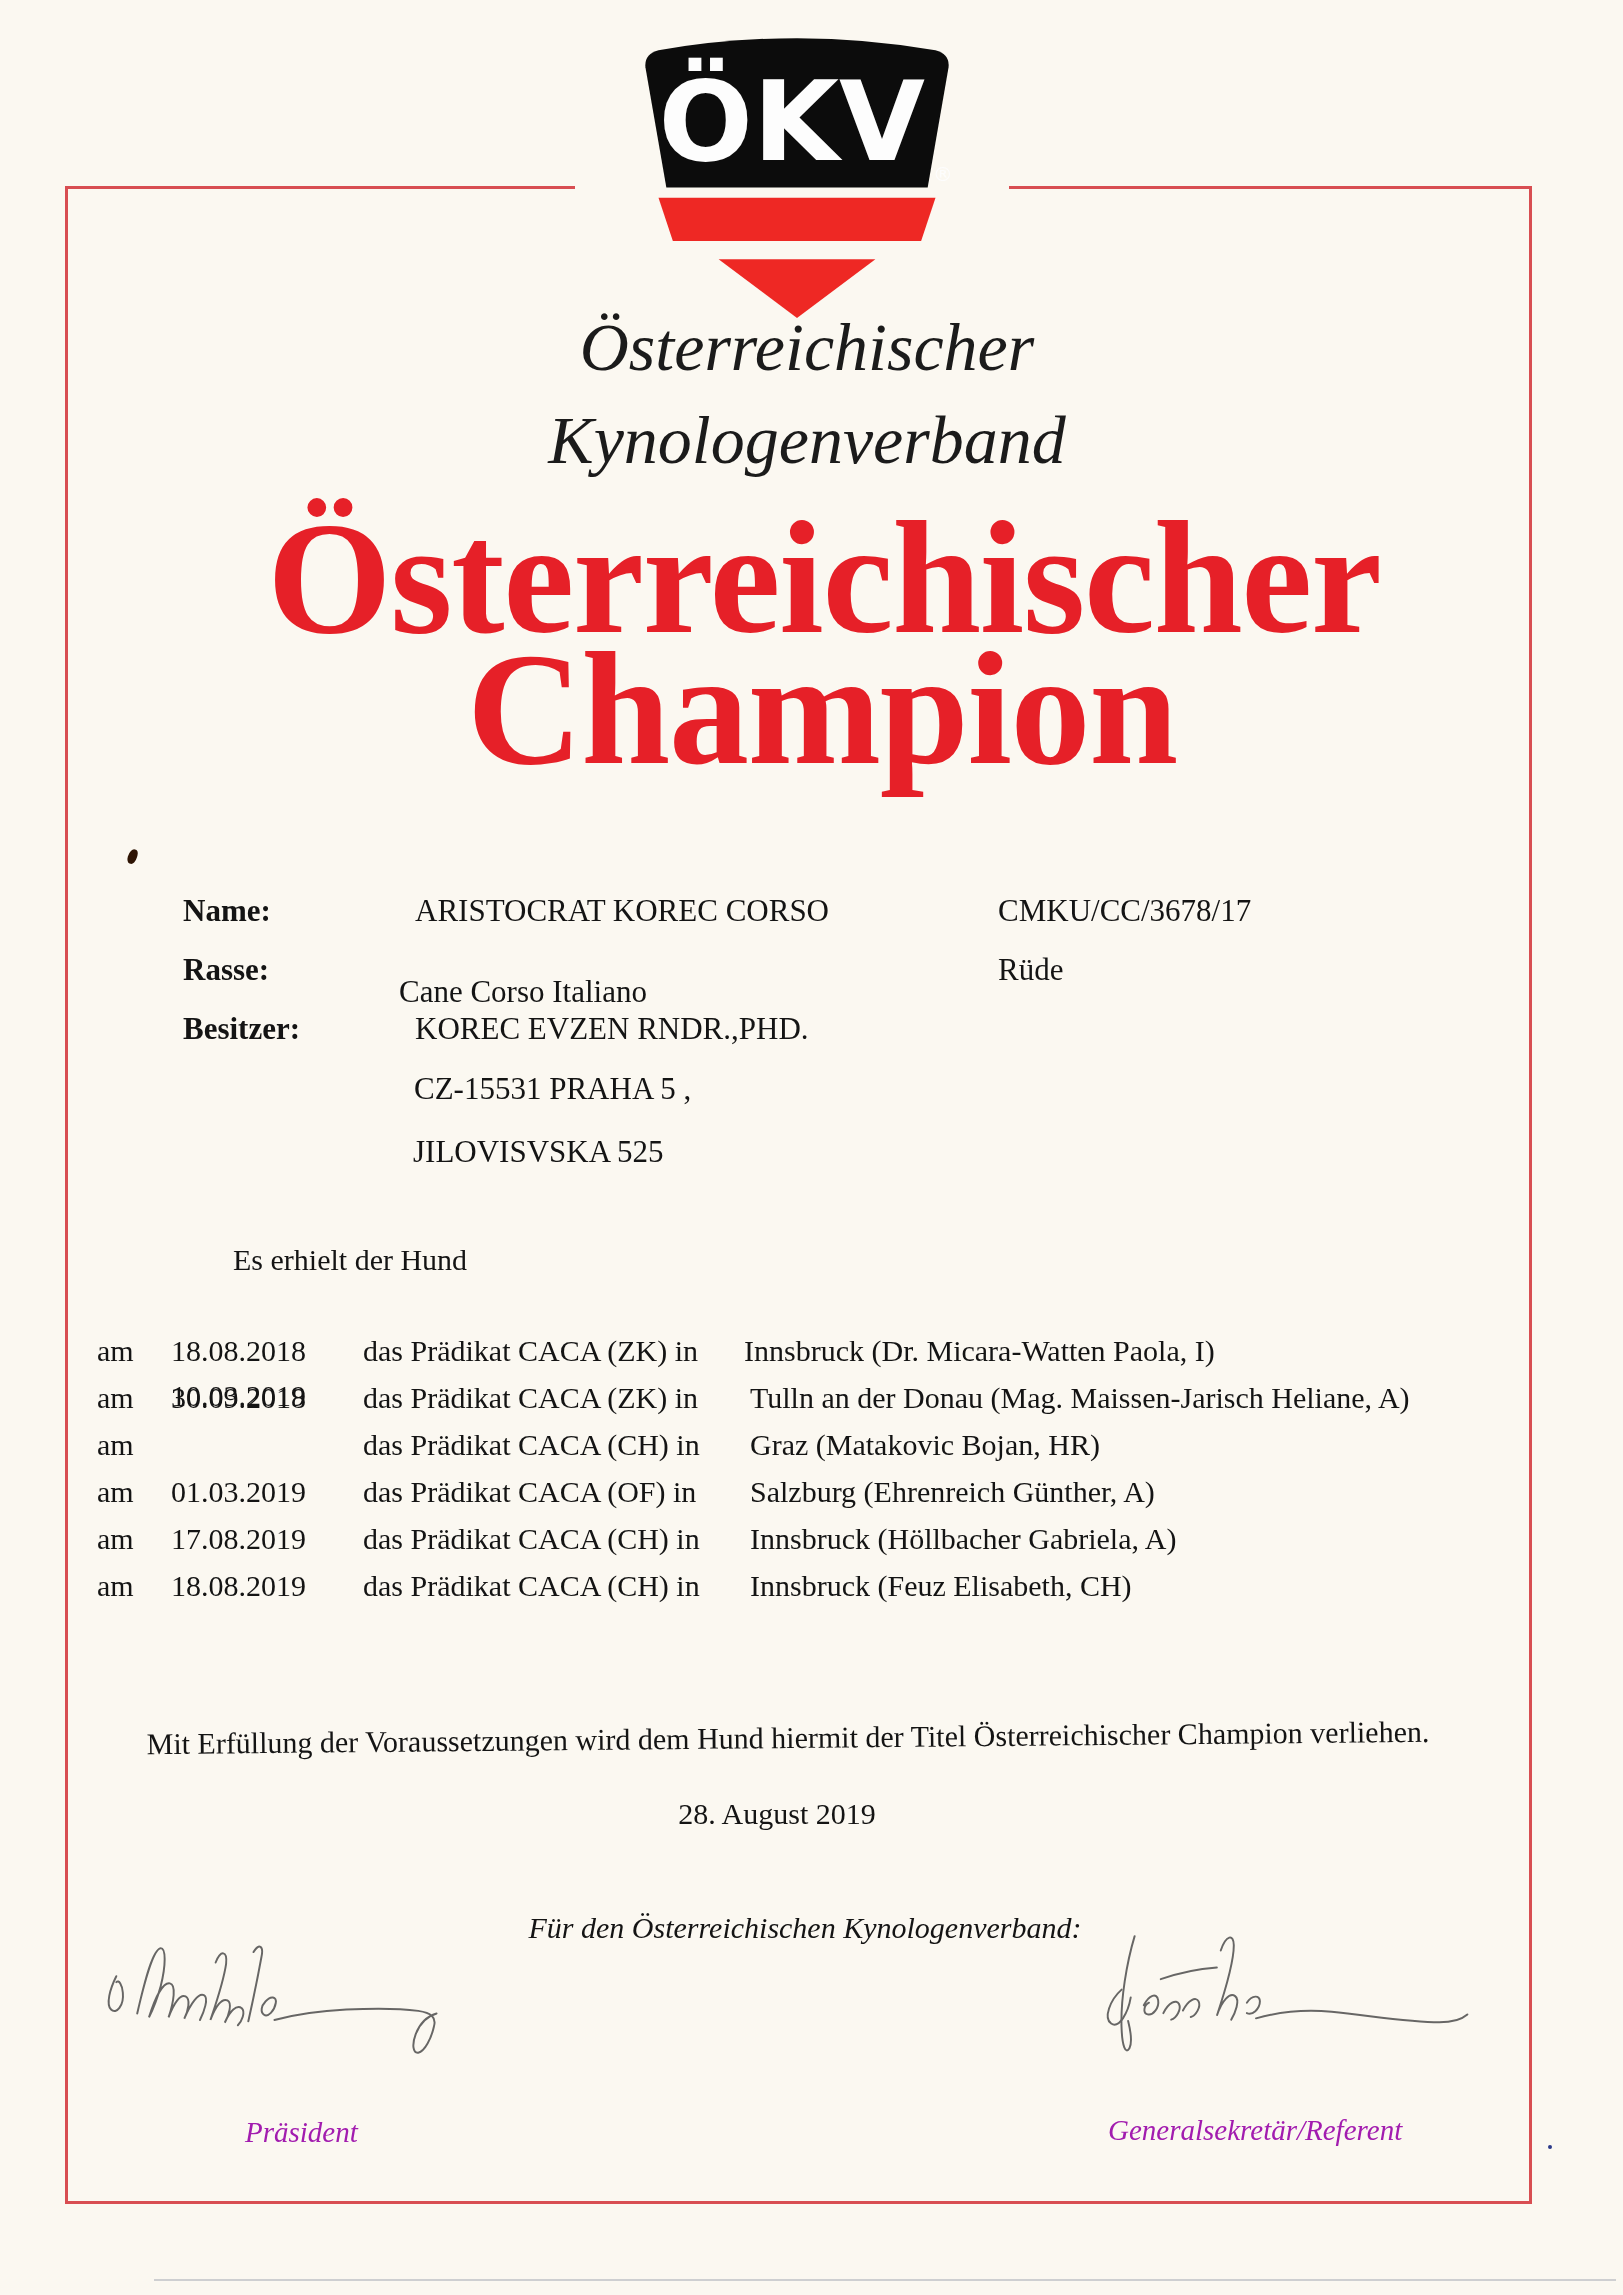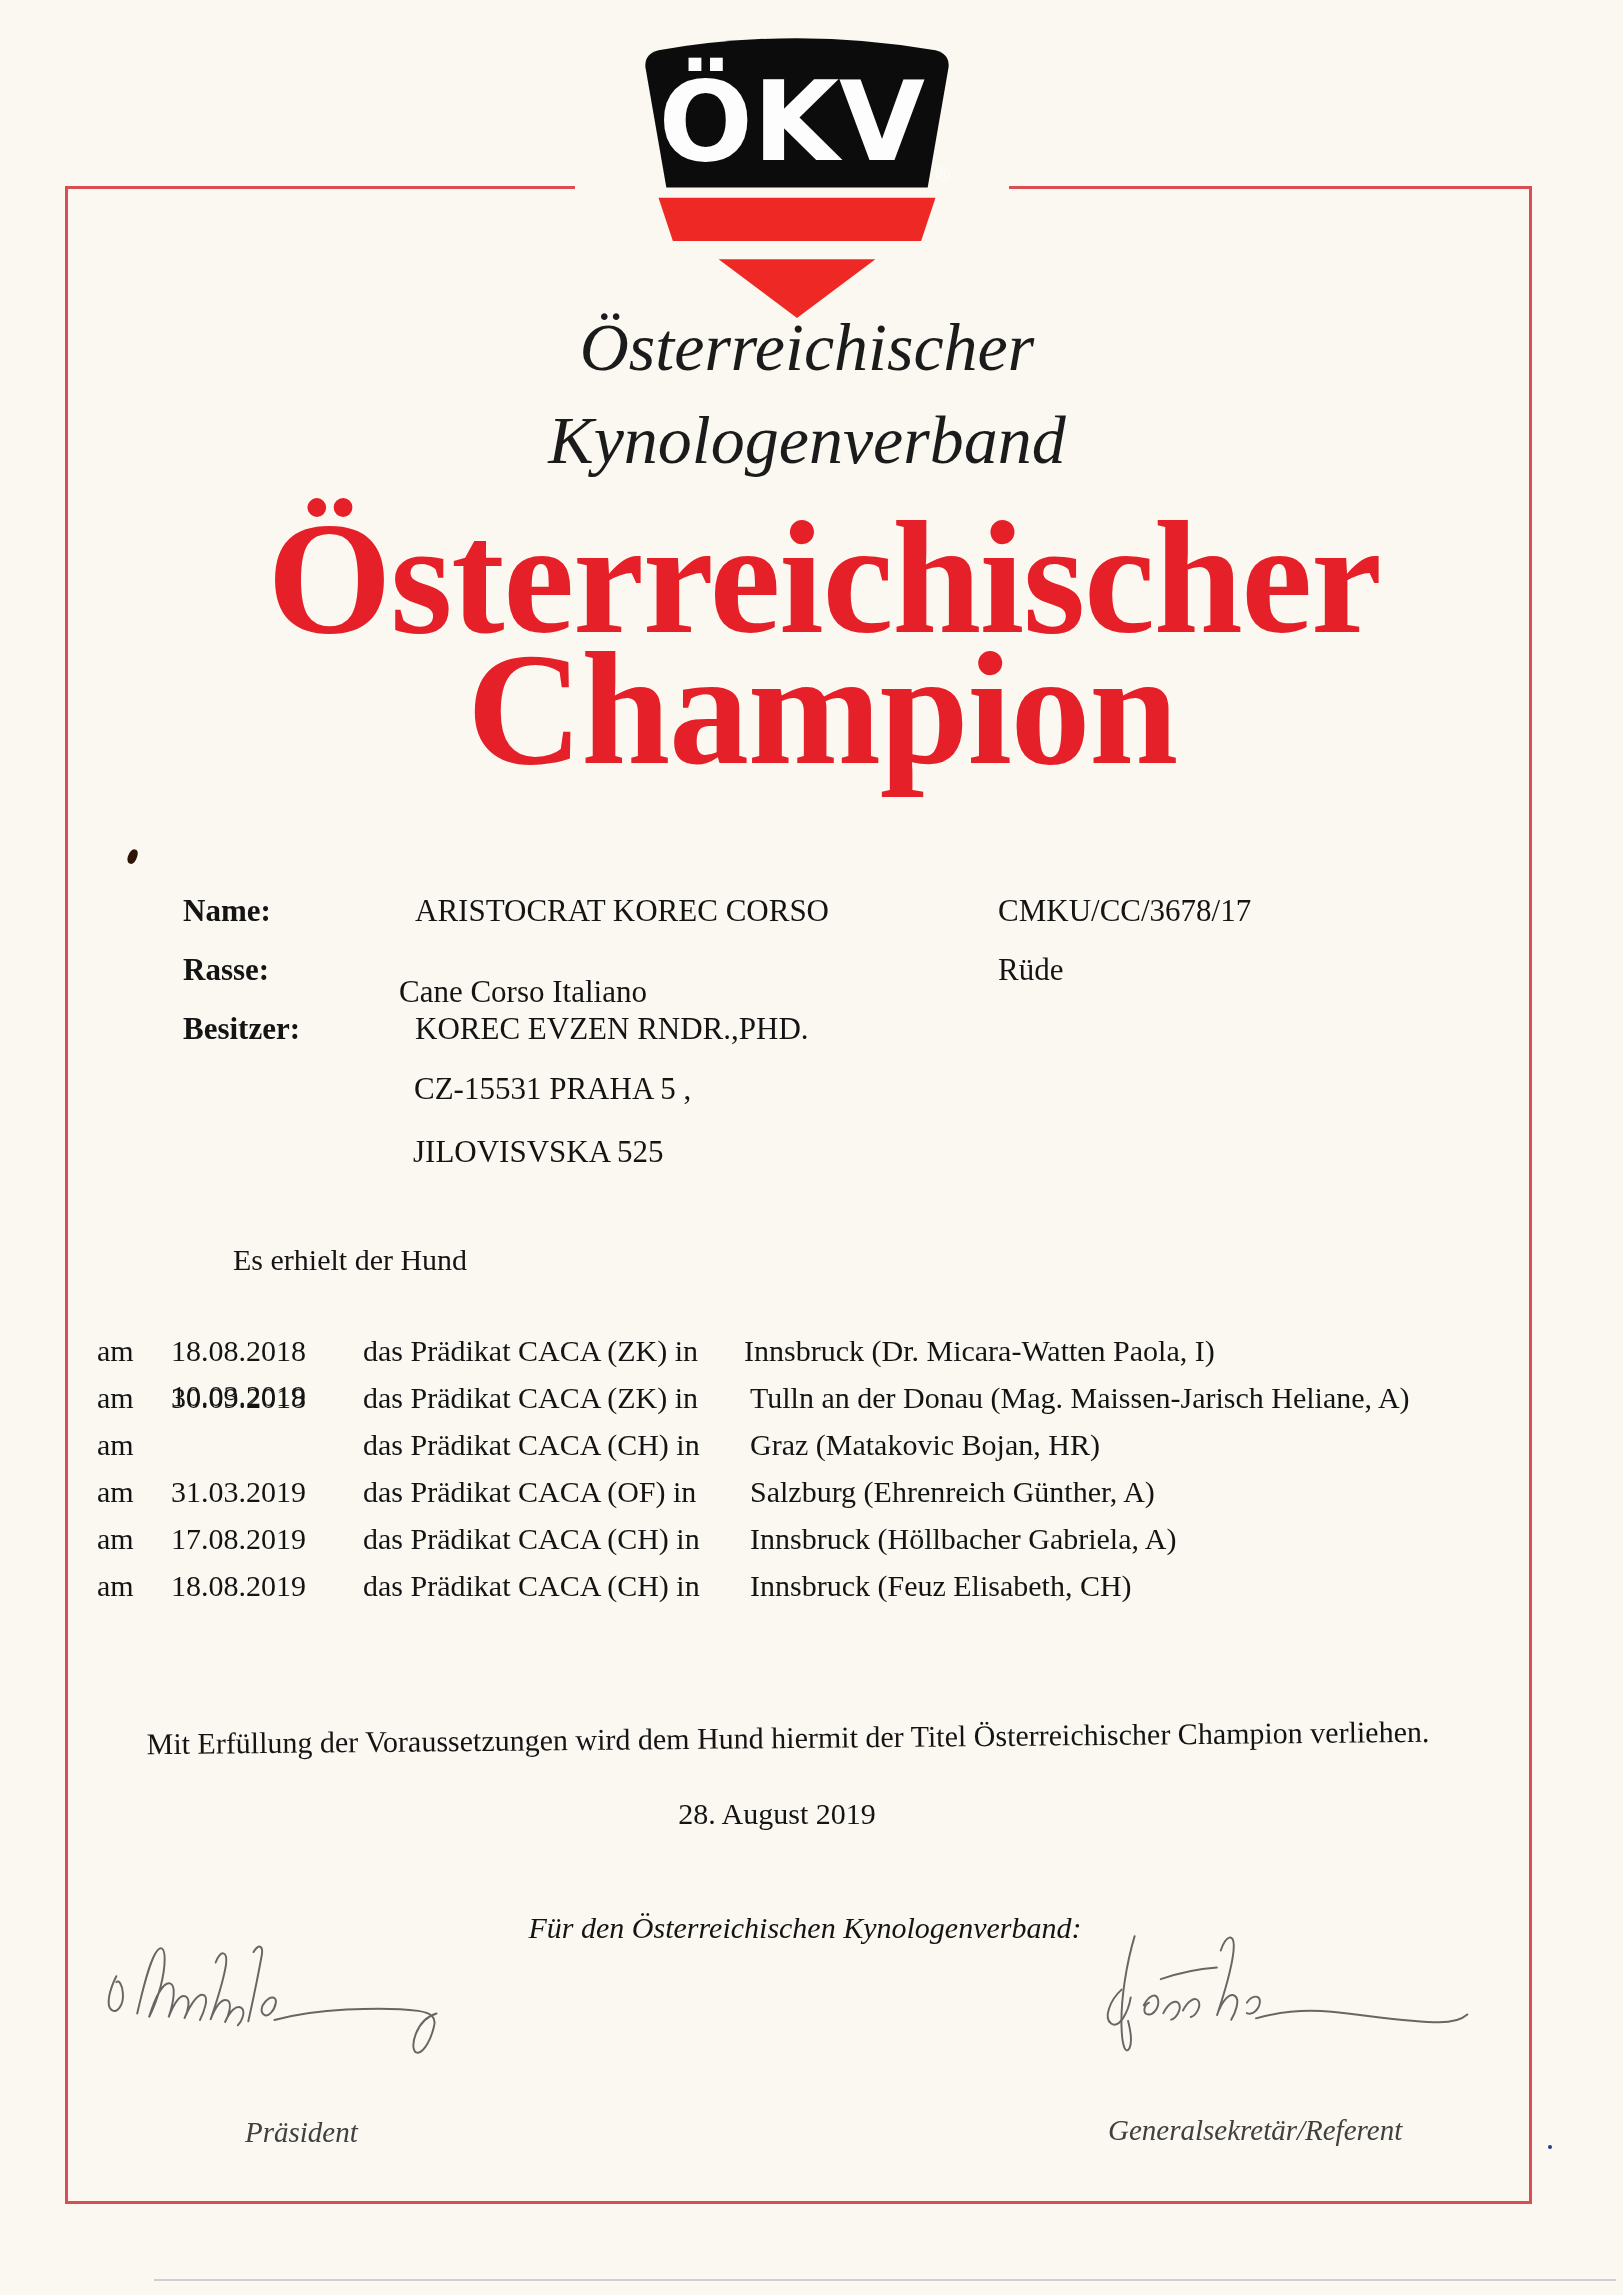--- a/index.html
+++ b/index.html
@@ -28,21 +28,21 @@
     font-size:160px;
     line-height:1;
     color:#e62028;
     letter-spacing:-1.3px;
   }
   
   .lbl{font-weight:bold;font-size:31px;line-height:1;}
   .val{font-size:31px;line-height:1;}
   .body-txt{font-size:30px;line-height:1;}
   .it{font-style:italic;}
-  .role-lbl{font-style:italic;font-size:29px;line-height:1;color:#404040;}
+  .role-lbl{font-style:italic;font-size:29px;line-height:1;color:#a21caf;}
   
   .speck{
     position:absolute;left:128px;top:849px;width:8.5px;height:15px;
     background:#2e1404;border-radius:62% 38% 55% 45%;
     transform:rotate(16deg);
   }
   .blue-dot{
     position:absolute;left:1548px;top:2145px;width:3.9px;height:3.9px;
     background:#2b3a8a;border-radius:50%;
   }
@@ -104,21 +104,21 @@
   <div class="abs body-txt" style="left:171px;top:1383px;">30.09.2018</div>
   <div class="abs body-txt" style="left:363px;top:1383px;">das Prädikat CACA (ZK) in</div>
   <div class="abs body-txt" style="left:750px;top:1383px;">Tulln an der Donau (Mag. Maissen-Jarisch Heliane, A)</div>
 
   <div class="abs body-txt" style="left:97px;top:1430px;">am</div>
   <div class="abs body-txt" style="left:171px;top:1381px;text-align:right;">10.03.2019</div>
   <div class="abs body-txt" style="left:363px;top:1430px;">das Prädikat CACA (CH) in</div>
   <div class="abs body-txt" style="left:750px;top:1430px;">Graz (Matakovic Bojan, HR)</div>
 
   <div class="abs body-txt" style="left:97px;top:1477px;">am</div>
-  <div class="abs body-txt" style="left:171px;top:1477px;">31.03.2019</div>
+  <div class="abs body-txt" style="left:171px;top:1477px;">01.03.2019</div>
   <div class="abs body-txt" style="left:363px;top:1477px;">das Prädikat CACA (OF) in</div>
   <div class="abs body-txt" style="left:750px;top:1477px;">Salzburg (Ehrenreich Günther, A)</div>
 
   <div class="abs body-txt" style="left:97px;top:1524px;">am</div>
   <div class="abs body-txt" style="left:171px;top:1524px;">17.08.2019</div>
   <div class="abs body-txt" style="left:363px;top:1524px;">das Prädikat CACA (CH) in</div>
   <div class="abs body-txt" style="left:750px;top:1524px;">Innsbruck (Höllbacher Gabriela, A)</div>
 
   <div class="abs body-txt" style="left:97px;top:1571px;">am</div>
   <div class="abs body-txt" style="left:171px;top:1571px;">18.08.2019</div>

